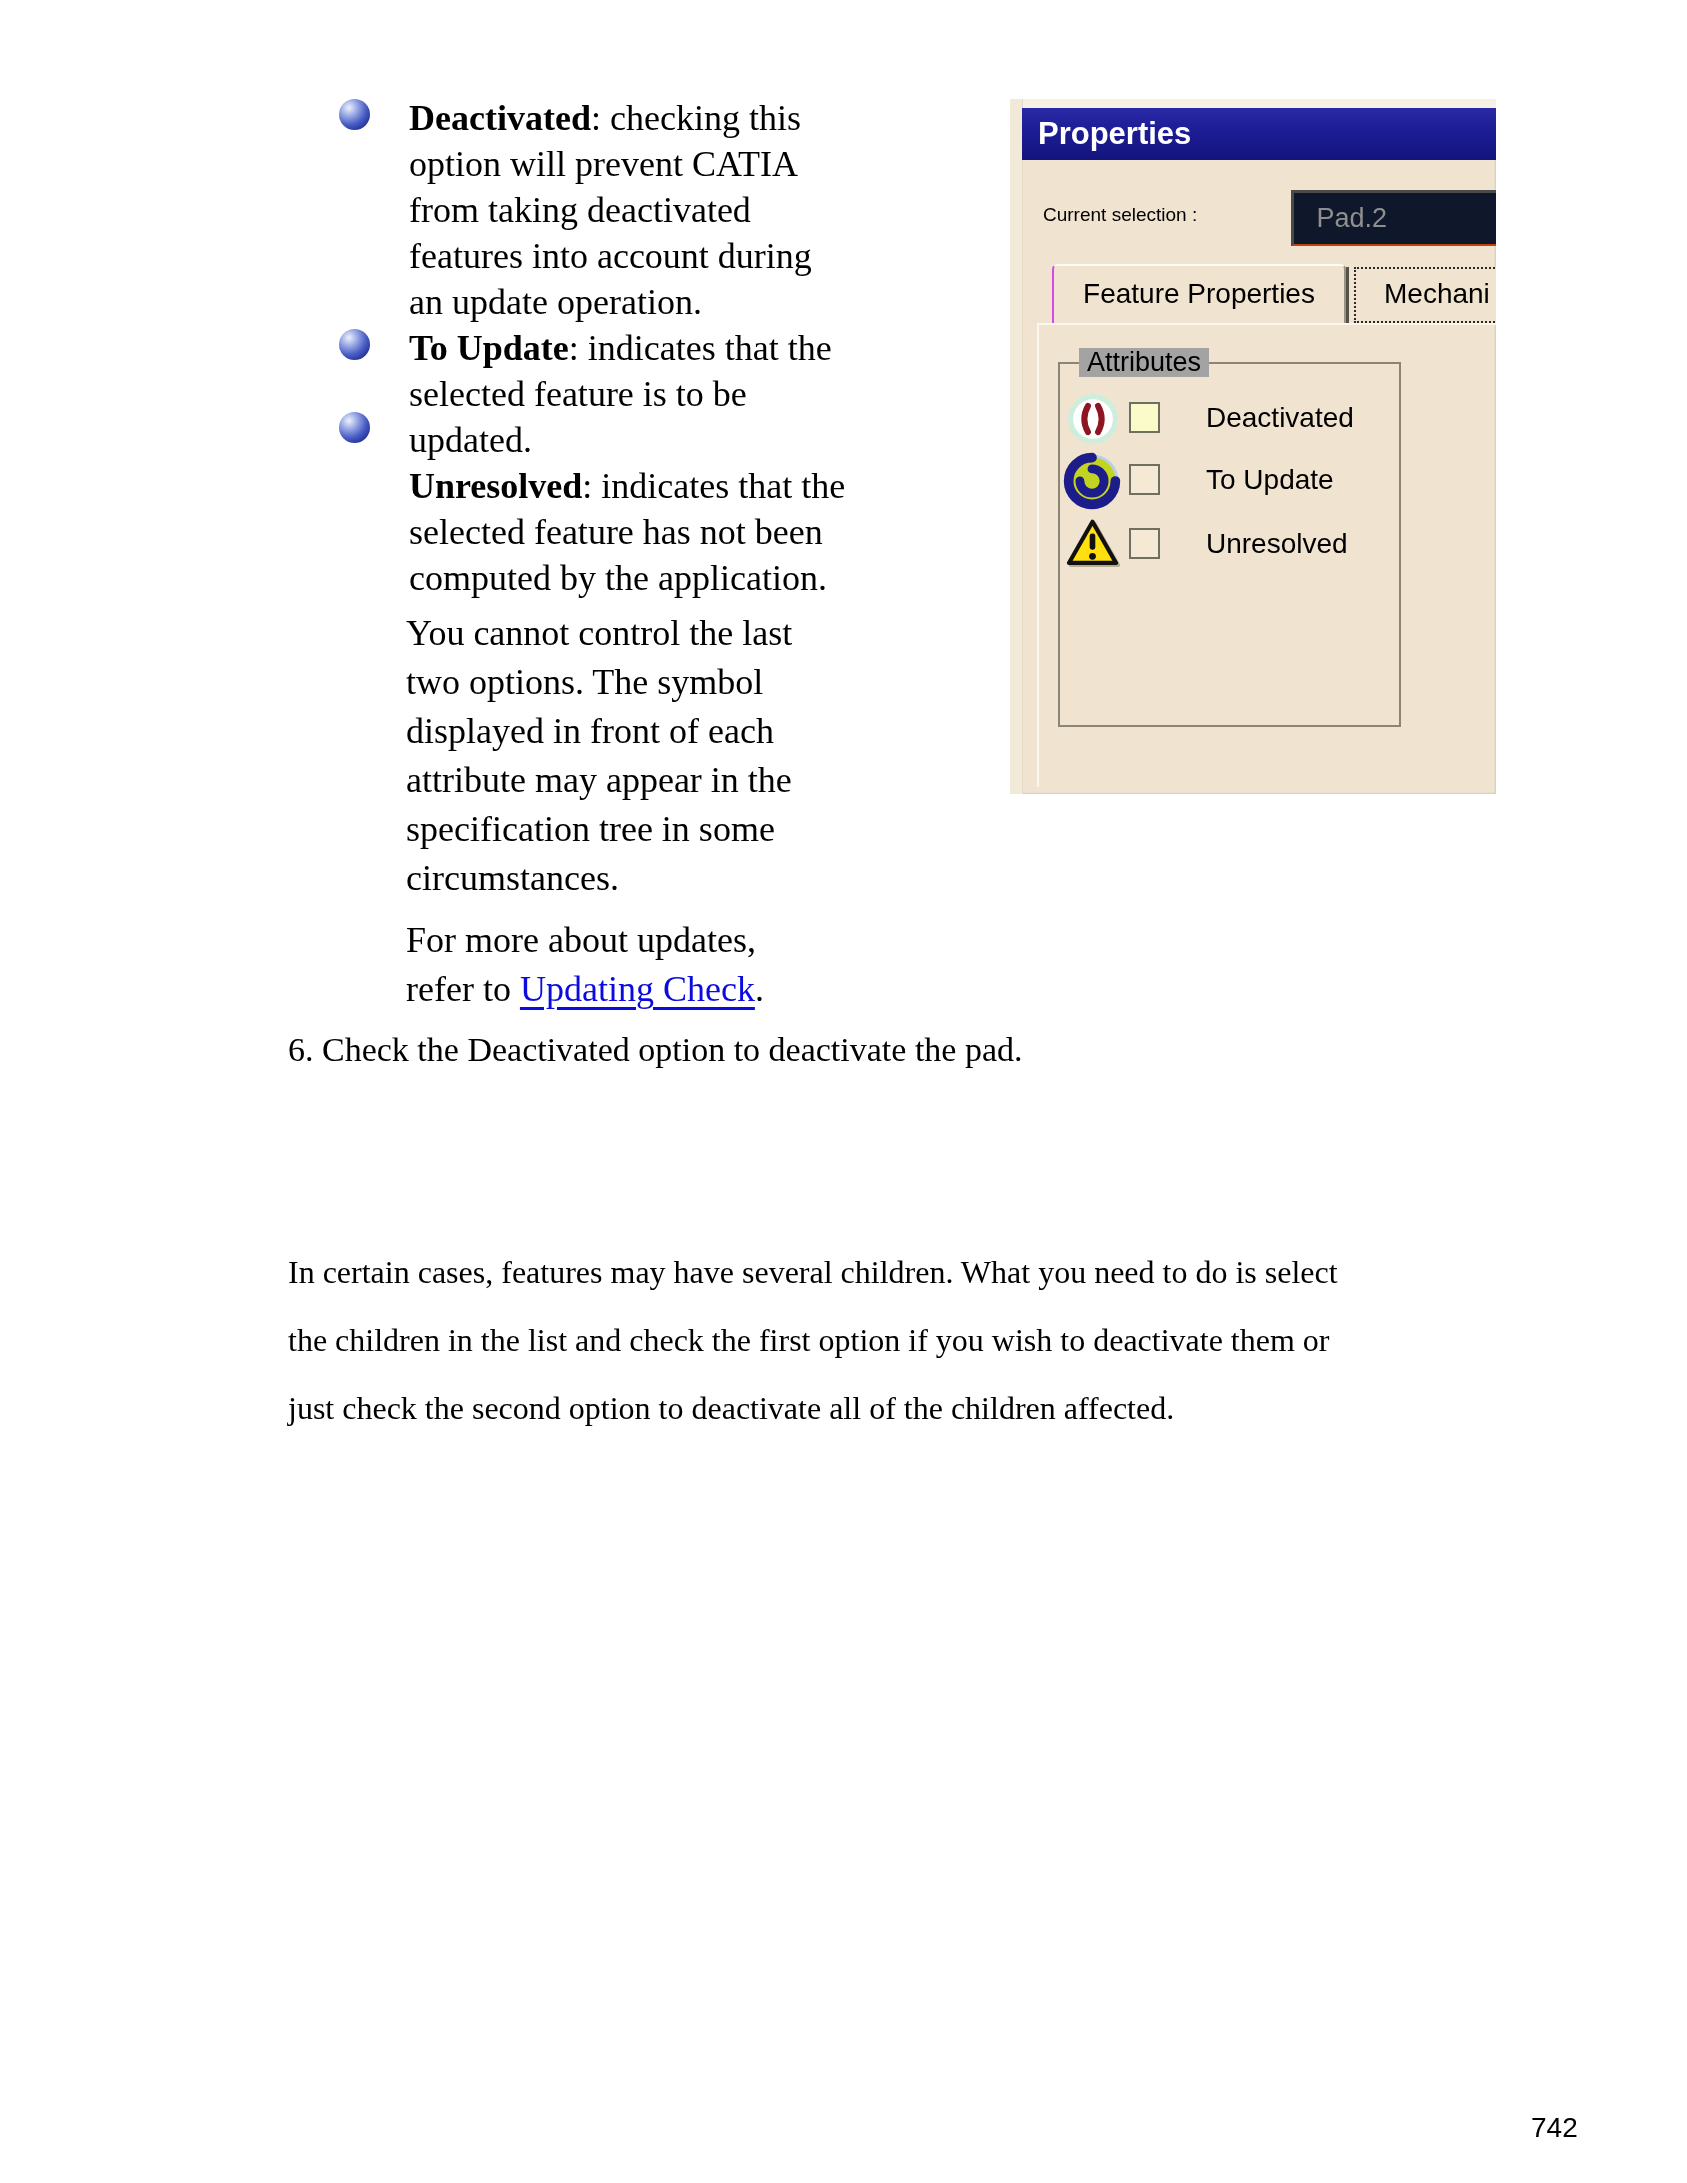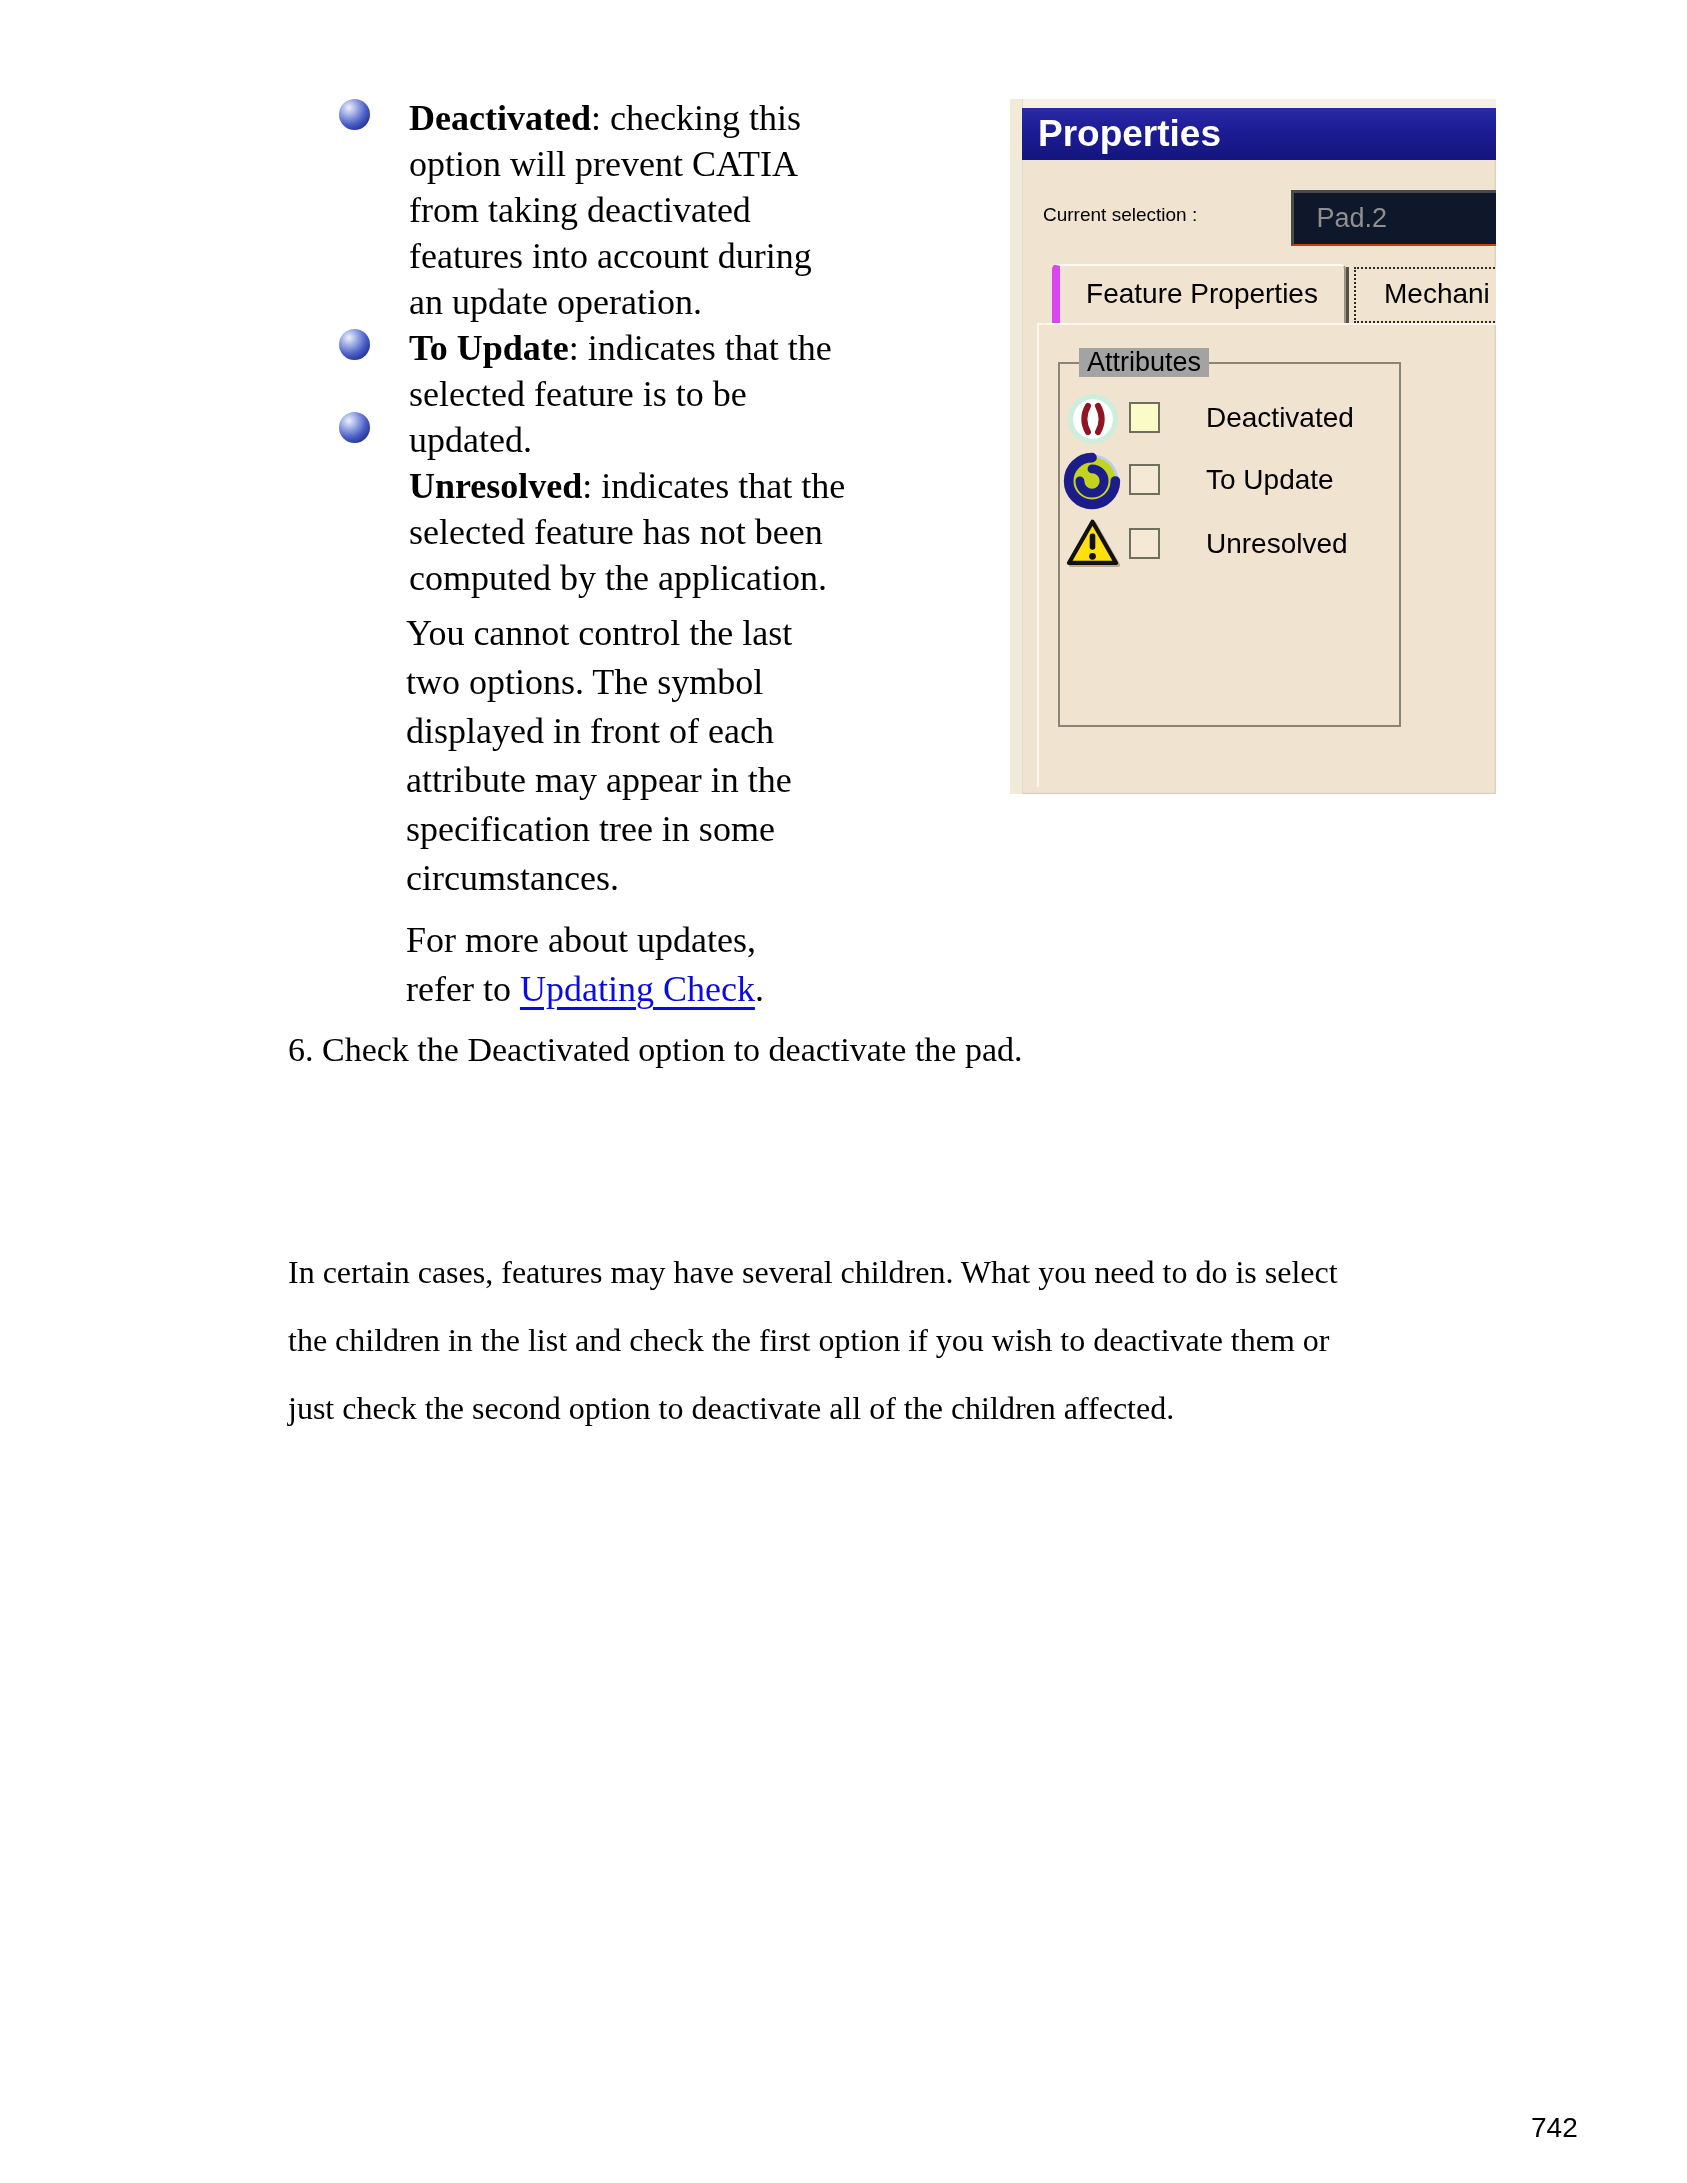--- a/index.html
+++ b/index.html
@@ -37,41 +37,41 @@
     background:#f0e3cf;
     font-family:"Liberation Sans", sans-serif;
     overflow:hidden;
     box-shadow:0 0 0 1.3px #d8d2c2 inset;
   }
   .dlg-topstrip{left:0;top:0;width:486px;height:9.3px;background:#f6f1e4;}
   .dlg-leftstrip{left:0;top:0;width:12px;height:695px;background:#f2ead9;border-right:0.7px solid #e4dcc8;}
   .dlg-title{
     left:12px;top:9.3px;width:474px;height:52px;
     background:linear-gradient(180deg,#2a2aa6 0%,#1d1d96 40%,#14147e 100%);
-    color:#fff;font-weight:bold;font-size:37px;line-height:52px;
+    color:#fff;font-weight:bold;font-size:31px;line-height:52px;
     padding-left:16px;box-sizing:border-box;
     white-space:nowrap;
   }
   .dlg-label{font-size:19px;color:#000;white-space:nowrap;}
   .dlg-field{
     left:281px;top:91px;width:229px;height:56px;
     background:#0f172a;
     border-top:3.3px solid #4a4a4a;border-left:3.3px solid #4a4a4a;
     border-bottom:2px solid #c2410c;
     box-sizing:border-box;
     font-size:27px;line-height:50px;color:#8f8f8f;
     padding-left:22.5px;white-space:nowrap;overflow:hidden;
   }
   .tab{
     box-sizing:border-box;font-size:28px;color:#000;
     background:#f0e3cf;text-align:center;white-space:nowrap;overflow:hidden;
   }
   .tab-active{
     left:42px;top:165px;width:294px;height:60px;
-    border-top:2px solid #fdfaf2;border-left:8px solid #d946ef;border-right:2px solid #9a9484;
+    border-top:2px solid #fdfaf2;border-left:2px solid #d946ef;border-right:2px solid #9a9484;
     border-radius:5.3px 5.3px 0 0;
     line-height:56px;
   }
   .tab-divider{left:336px;top:168px;width:2.6px;height:56px;background:#55524a;}
   .tab-dotted{
     left:344px;top:168px;width:152px;height:56px;
     border:2.6px dotted #2a2a2a;border-right:none;
     line-height:50px;text-align:left;padding-left:28px;
   }
   .panel-edge-h{left:26.5px;top:224px;width:459px;height:2px;background:#fcf7ec;}

